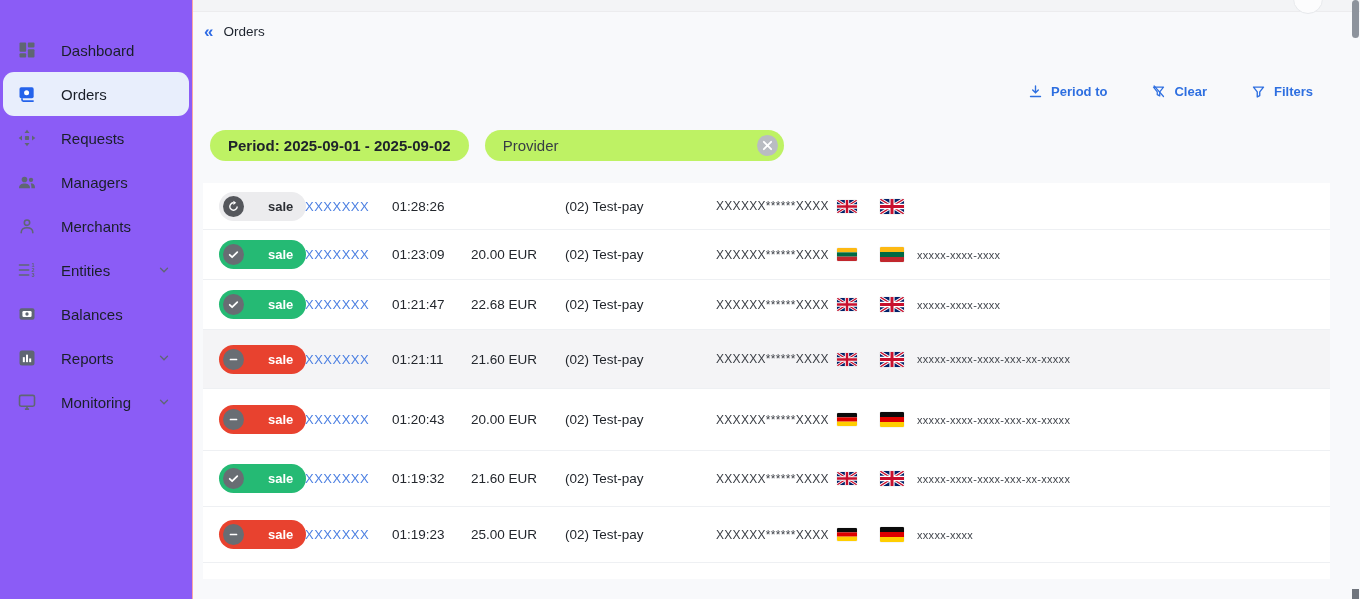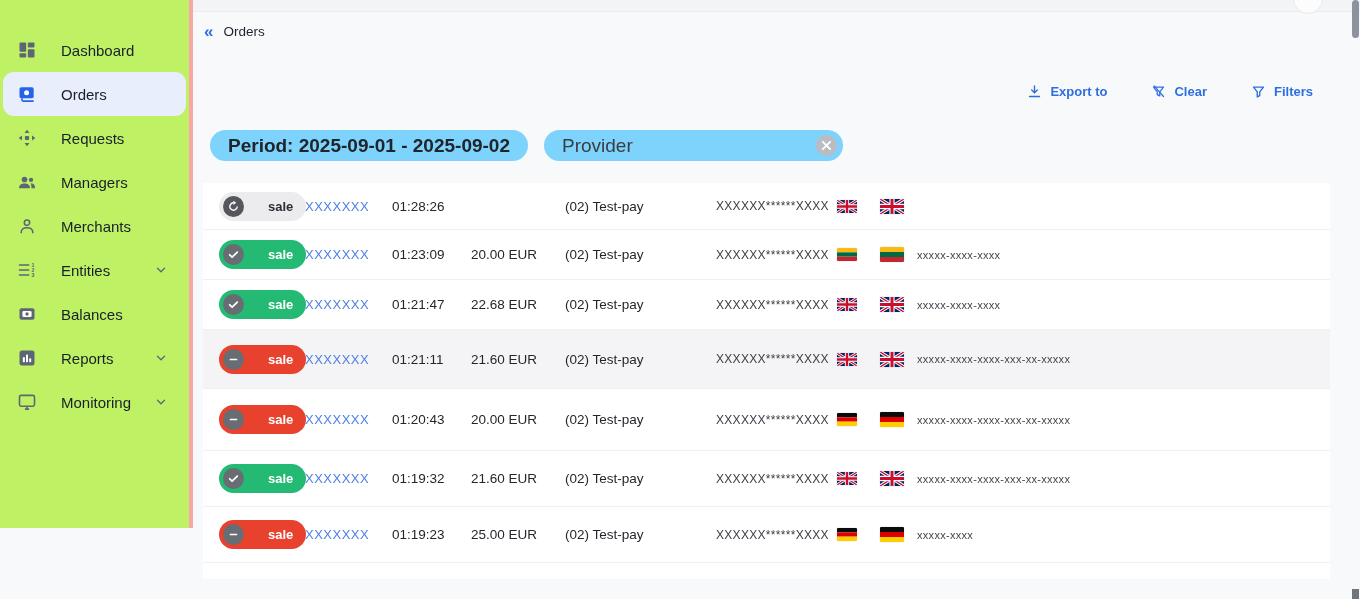--- a/index.html
+++ b/index.html
@@ -3,22 +3,22 @@
 <meta charset="utf-8">
 <style>
   html,body{margin:0;padding:0;}
   body{
     width:1360px;height:599px;overflow:hidden;position:relative;
     font-family:"Liberation Sans","DejaVu Sans",sans-serif;
     background:#f8f9fb;color:#23272d;
   }
   
   .sidebar{
-    position:absolute;left:0;top:0;width:193px;height:528px;
-    background:#bef264;border-right:4px solid #fca5a5;box-sizing:border-box;
+    position:absolute;left:0;top:0;width:193px;height:599px;
+    background:#8b5cf6;border-right:1px solid #fca5a5;box-sizing:border-box;
     padding-top:28px;z-index:3;
   }
   .side-item{
     height:44px;margin:0 3px;border-radius:11px;
     display:flex;align-items:center;cursor:pointer;position:relative;
   }
   .side-item.active{background:#e8eefc;}
   .side-item .s-icon{width:20px;height:20px;margin-left:14px;flex:0 0 auto;display:flex;align-items:center;justify-content:center;}
   .side-item .s-icon svg{width:20px;height:20px;}
   .side-item .s-label{margin-left:24px;font-size:15px;color:#1a1f29;}
@@ -31,22 +31,22 @@
     background:#fcfcfd;border:1px solid #e7e9ec;}
   .page-head{position:absolute;top:23px;left:11px;display:flex;align-items:center;gap:11px;}
   .back-btn{color:#2e6be4;font-size:17px;line-height:1;cursor:pointer;font-weight:700;letter-spacing:-1px;}
   .page-title{font-size:13.5px;color:#1e242e;}
   
   .toolbar{position:absolute;top:84px;right:47px;display:flex;align-items:center;gap:44px;}
   .tool-btn{display:flex;align-items:center;gap:8px;color:#2e6fe0;font-size:13px;font-weight:600;cursor:pointer;}
   .tool-btn svg{width:15px;height:15px;}
   
   .chips{position:absolute;top:130px;left:17px;display:flex;gap:16px;}
-  .chip{height:31px;background:#7dd3fc;border-radius:16px;display:flex;align-items:center;
-    padding:0 18px;font-size:19px;box-sizing:border-box;}
+  .chip{height:31px;background:#bef264;border-radius:16px;display:flex;align-items:center;
+    padding:0 18px;font-size:15px;box-sizing:border-box;}
   .chip.period{font-weight:700;color:#20242b;}
   .chip.provider{width:299px;color:#383d45;font-weight:400;justify-content:space-between;padding-right:6px;}
   .chip-x{width:21px;height:21px;border-radius:50%;background:#b9bcc2;display:flex;
     align-items:center;justify-content:center;cursor:pointer;flex:0 0 auto;}
   .chip-x svg{width:11px;height:11px;}
   
   .table{position:absolute;top:183px;left:10px;width:1127px;}
   .t-head{display:flex;align-items:center;height:28px;padding-left:16px;
     font-size:11px;font-weight:700;color:#3f4451;letter-spacing:.3px;}
   .t-row{display:flex;align-items:center;padding-left:16px;background:#ffffff;
@@ -217,21 +217,21 @@
   </div>
 
   <div class="toolbar">
     <div class="tool-btn">
       <span class="tb-ic" style="display: flex;">
           <svg viewBox="0 0 24 24" fill="none" stroke="#2e6fe0" stroke-width="2.2" stroke-linecap="round">
             <path d="M12 3 v10 M7.5 9.5 L12 14 l4.5-4.5"></path>
             <path d="M4 20 h16"></path>
           </svg>
         </span>
-      <span>Export to</span>
+      <span>Period to</span>
     </div>
     <div class="tool-btn">
       <span class="tb-ic" style="display: flex;">
           <svg viewBox="0 0 24 24" fill="none" stroke="#2e6fe0" stroke-width="2" stroke-linecap="round">
             <path d="M4 5 h16 L14 12.5 V19 l-4-2 V12.5 Z" stroke-linejoin="round"></path>
             <path d="M5 3 L20 20"></path>
           </svg>
         </span>
       <span>Clear</span>
     </div>

